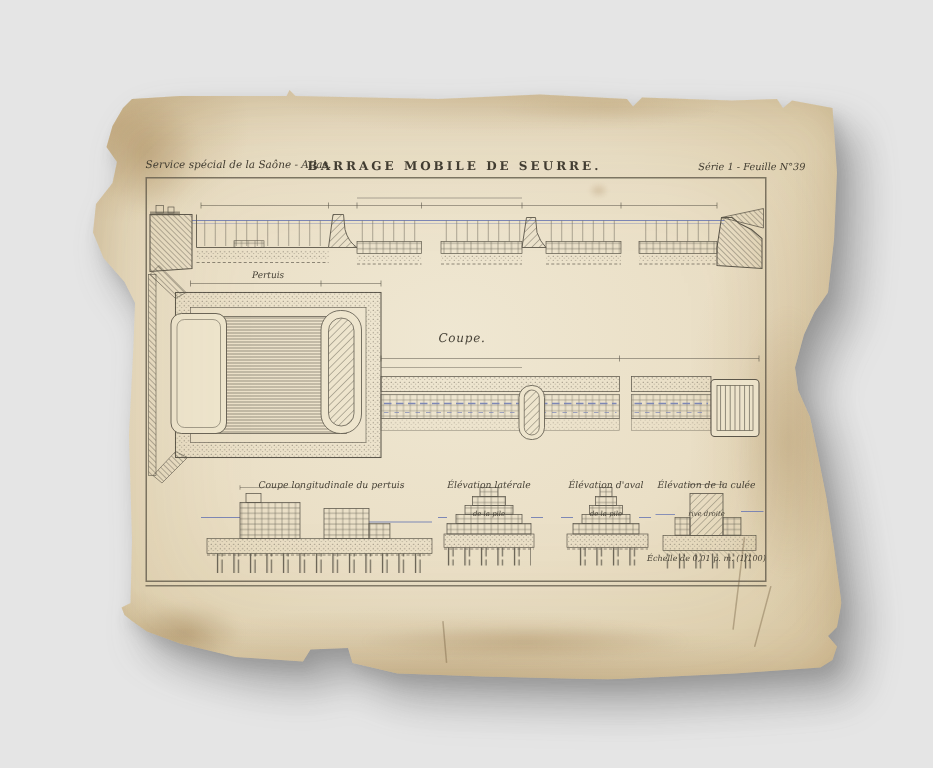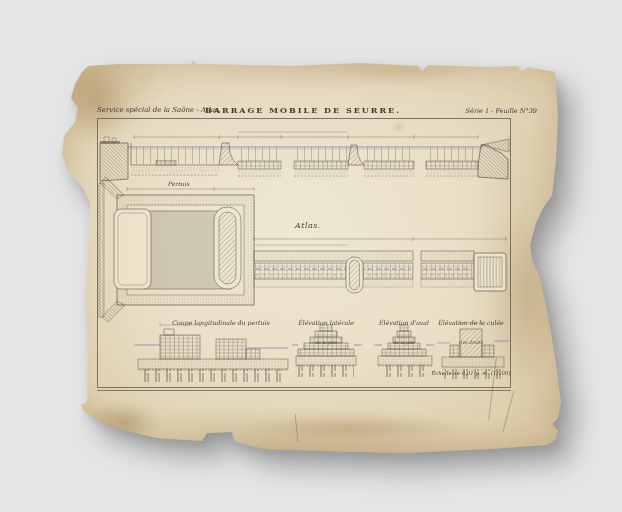--- a/index.html
+++ b/index.html
@@ -285,21 +285,21 @@
             <rect x="384" y="226" width="12" height="12" fill="url(#p-bricks)" stroke-width="0.45"></rect>
             <line x1="339" y1="224" x2="352" y2="224" stroke="#7d87b6" stroke-width="0.6"></line>
             <line x1="396" y1="222" x2="411" y2="222" stroke="#7d87b6" stroke-width="0.8"></line>
             <rect x="344" y="238" width="62" height="10" fill="url(#p-dots)" stroke-width="0.45"></rect>
             <rect x="344" y="248" width="62" height="4" fill="url(#p-hatch2)" opacity="0.5" stroke="none"></rect>
             <rect x="346" y="250" width="58" height="10" fill="url(#p-piles)" stroke="none"></rect>
           </g>
         </svg>
 
         <div class="lbl t-pertuis">Pertuis</div>
-        <div class="lbl t-plan">Atlas.</div>
+        <div class="lbl t-plan">Coupe.</div>
 
         <div class="dt d1">
           <span class="ti">Coupe longitudinale du pertuis</span>
           <span class="su"></span>
         </div>
         <div class="dt d2">
           <span class="ti">Élévation latérale</span><br>
           <span class="su">de la pile</span>
         </div>
         <div class="dt d3">

